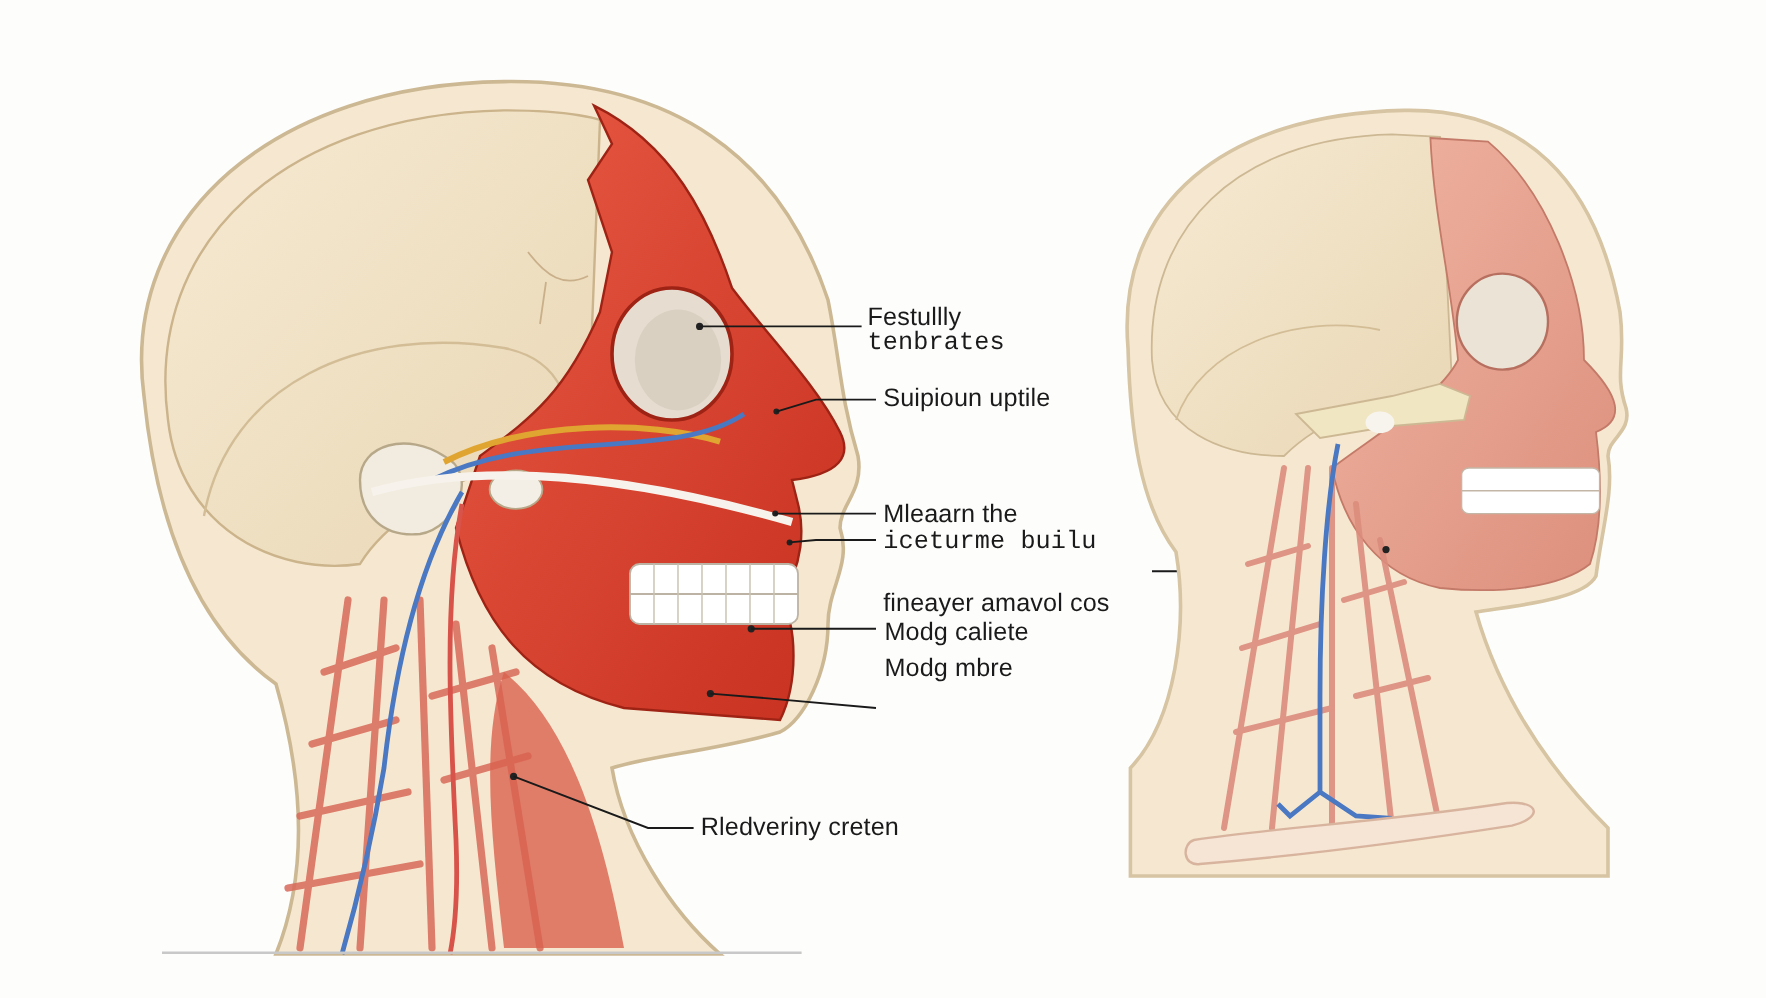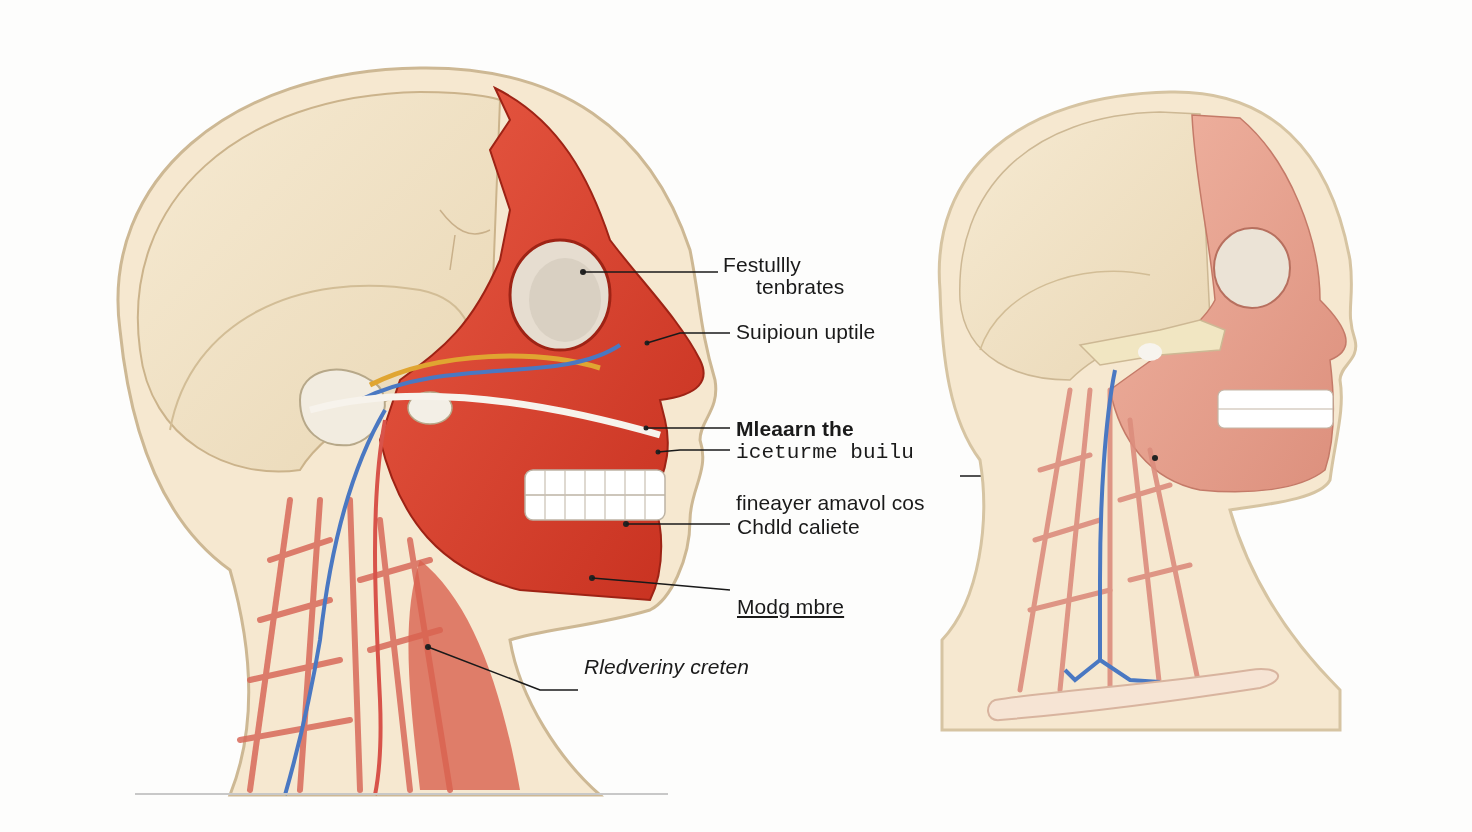--- a/index.html
+++ b/index.html
@@ -127,21 +127,21 @@
           <path d="M1130,580 L1190,565"></path>
       </g>
       <path d="M1115,370 C1105,420 1100,500 1100,580 L1100,660 M1100,660 L1075,680 L1065,670 M1100,660 L1130,680 L1160,682" fill="none" stroke="#4a78c2" stroke-width="4"></path>
       <path d="M995,700 C1060,690 1150,685 1250,670 C1280,665 1290,680 1260,688 C1150,705 1060,715 1000,720 C985,722 985,703 995,700 Z" fill="#f6e4d4" stroke="#d8b49f" stroke-width="2"></path>
       <circle cx="1155" cy="458" r="3" fill="#222"></circle>
     </g>
   </svg>
 
   
   <div class="label" style="left:723px;top:254px;">Festullly</div>
-  <div class="label" style="left:756px;top:276px;">tenbrates</div>
+  <div class="label" style="left:723px;top:276px;font-family:Liberation Mono, monospace;">tenbrates</div>
   <div class="label" style="left:736px;top:321px;text-align:center;">Suipioun uptile</div>
-  <div class="label" style="left:736px;top:418px;font-weight:bold;">Mleaarn the</div>
+  <div class="label" style="left:736px;top:418px;">Mleaarn the</div>
   <div class="label" style="left:736px;top:442px;font-family:Liberation Mono, monospace;">iceturme builu</div>
   <div class="label" style="left:736px;top:465px;margin-top:27px;">fineayer amavol cos</div>
-  <div class="label" style="left:737px;top:516px;">Chdld caliete</div>
-  <div class="label" style="left:737px;top:596px;text-decoration:underline;">Modg mbre</div>
-  <div class="label" style="left:584px;top:656px;font-style:italic;">Rledveriny creten</div>
+  <div class="label" style="left:737px;top:516px;">Modg caliete</div>
+  <div class="label" style="left:737px;top:546px;">Modg mbre</div>
+  <div class="label" style="left:584px;top:679px;">Rledveriny creten</div>
 </div>
 
 </body></html>

